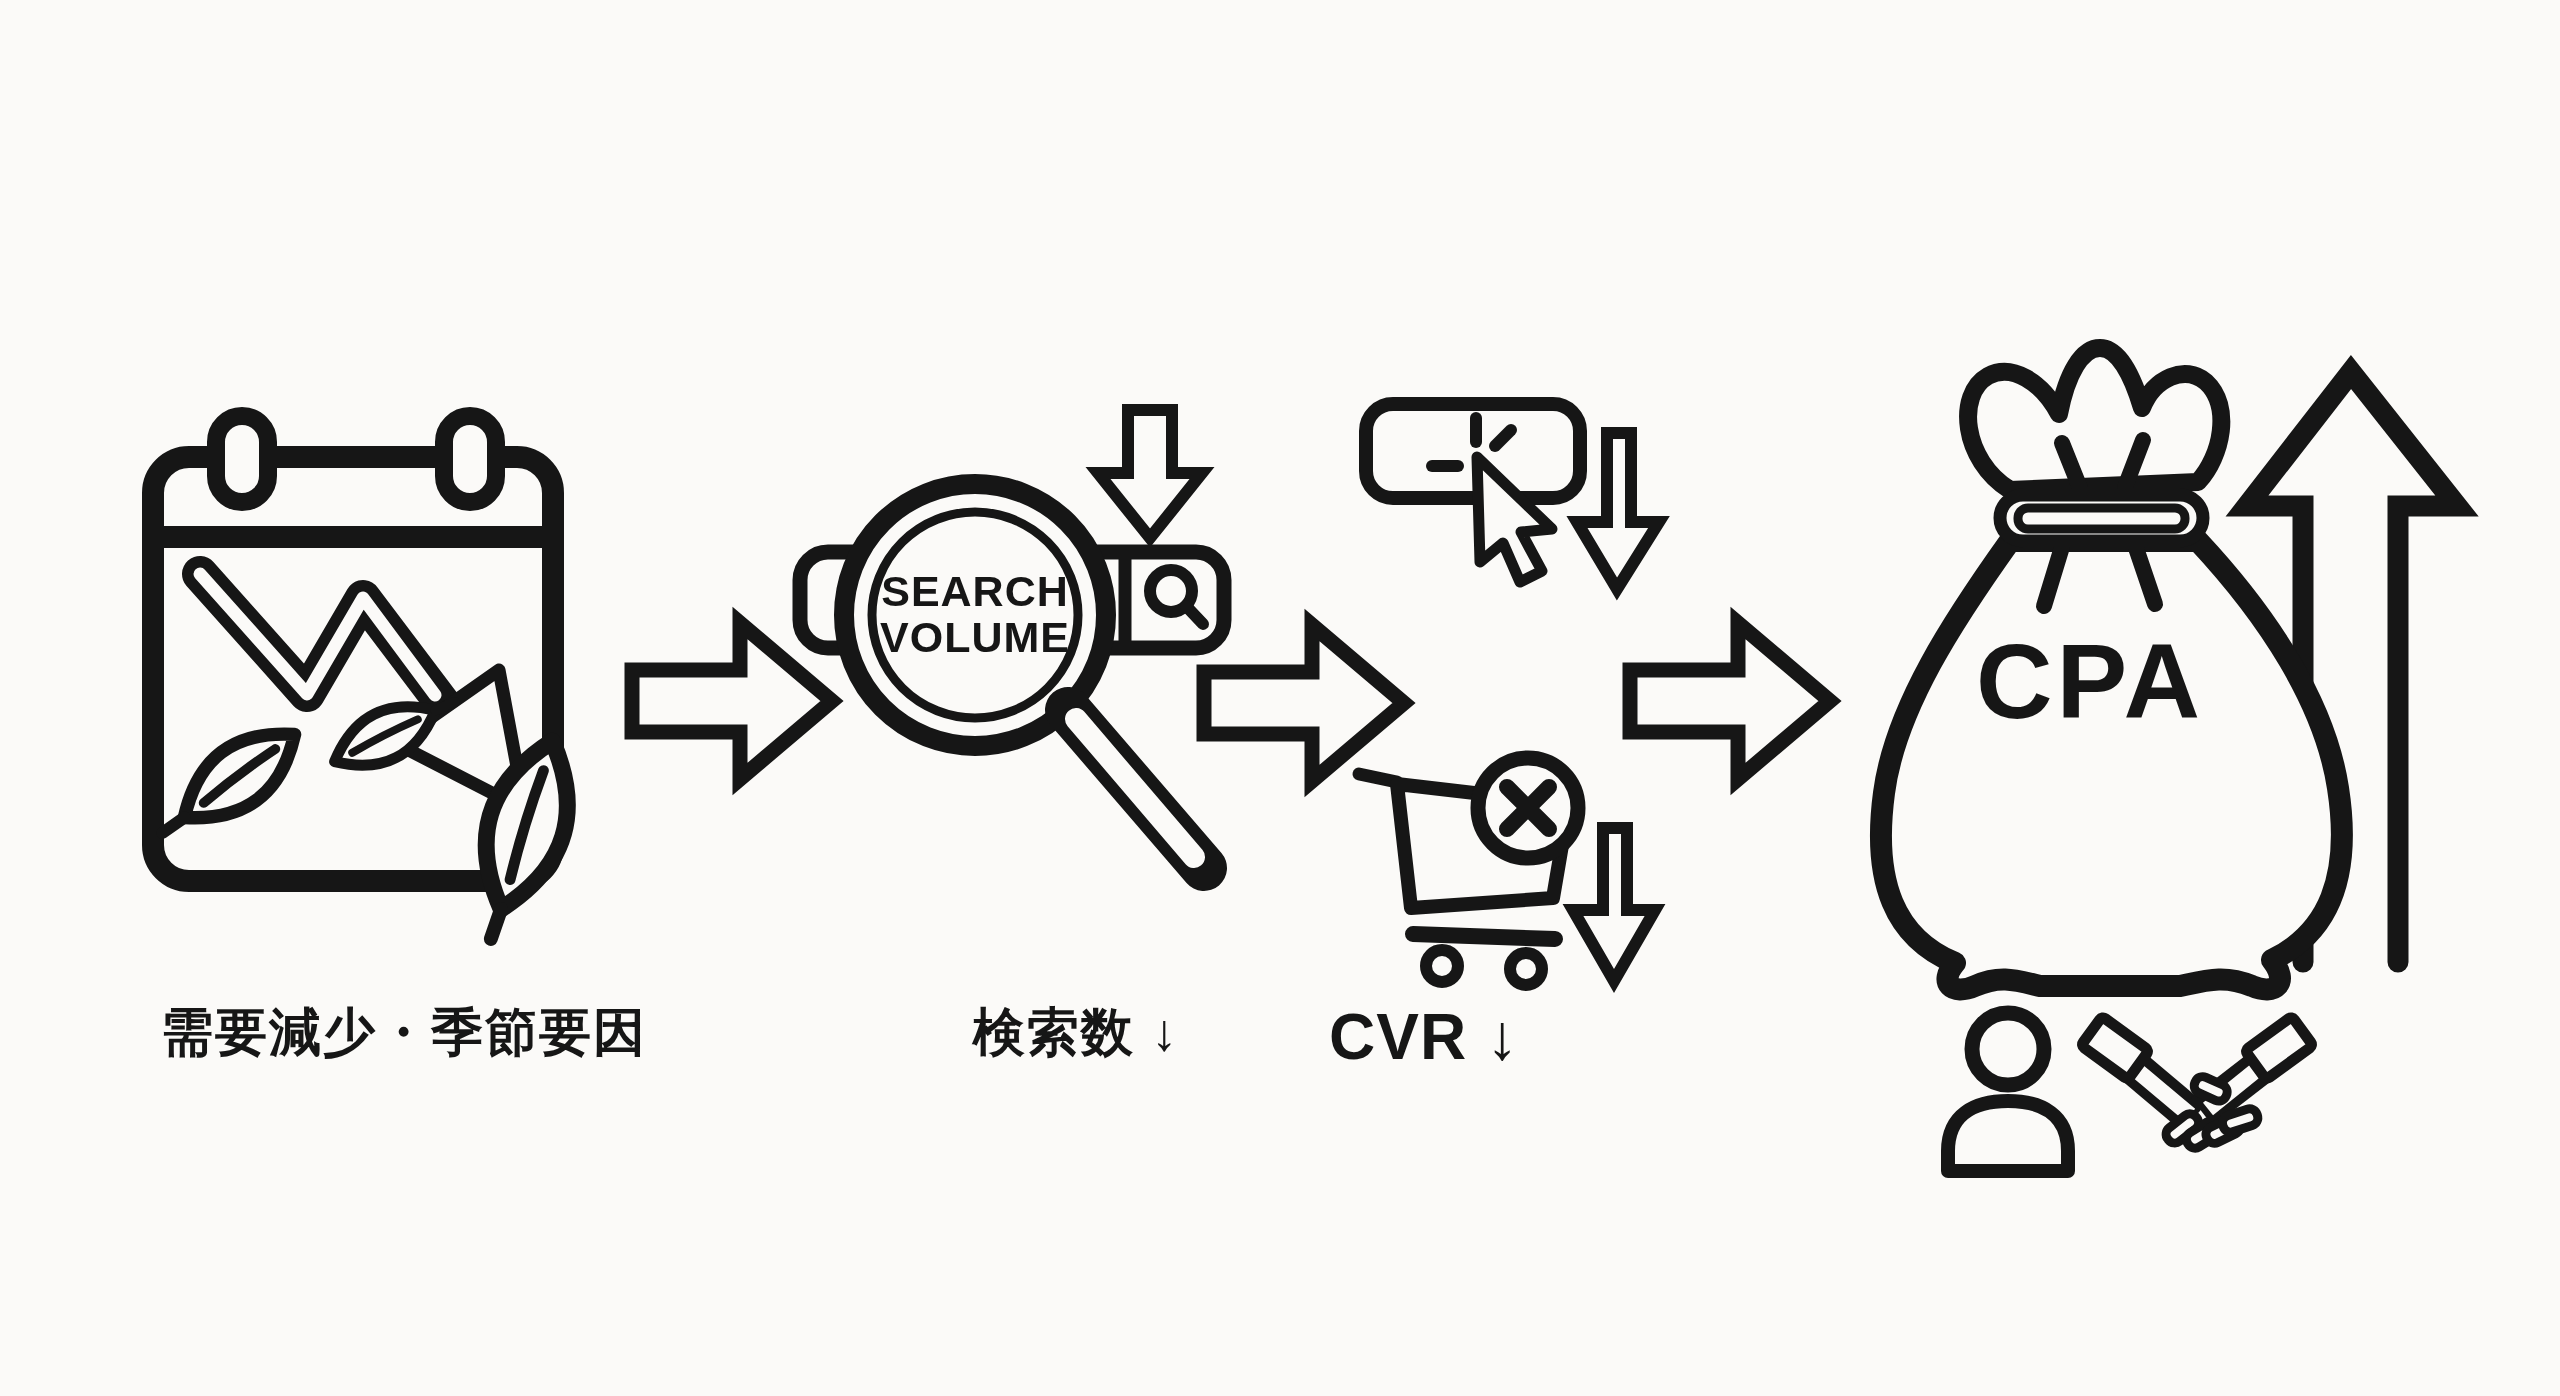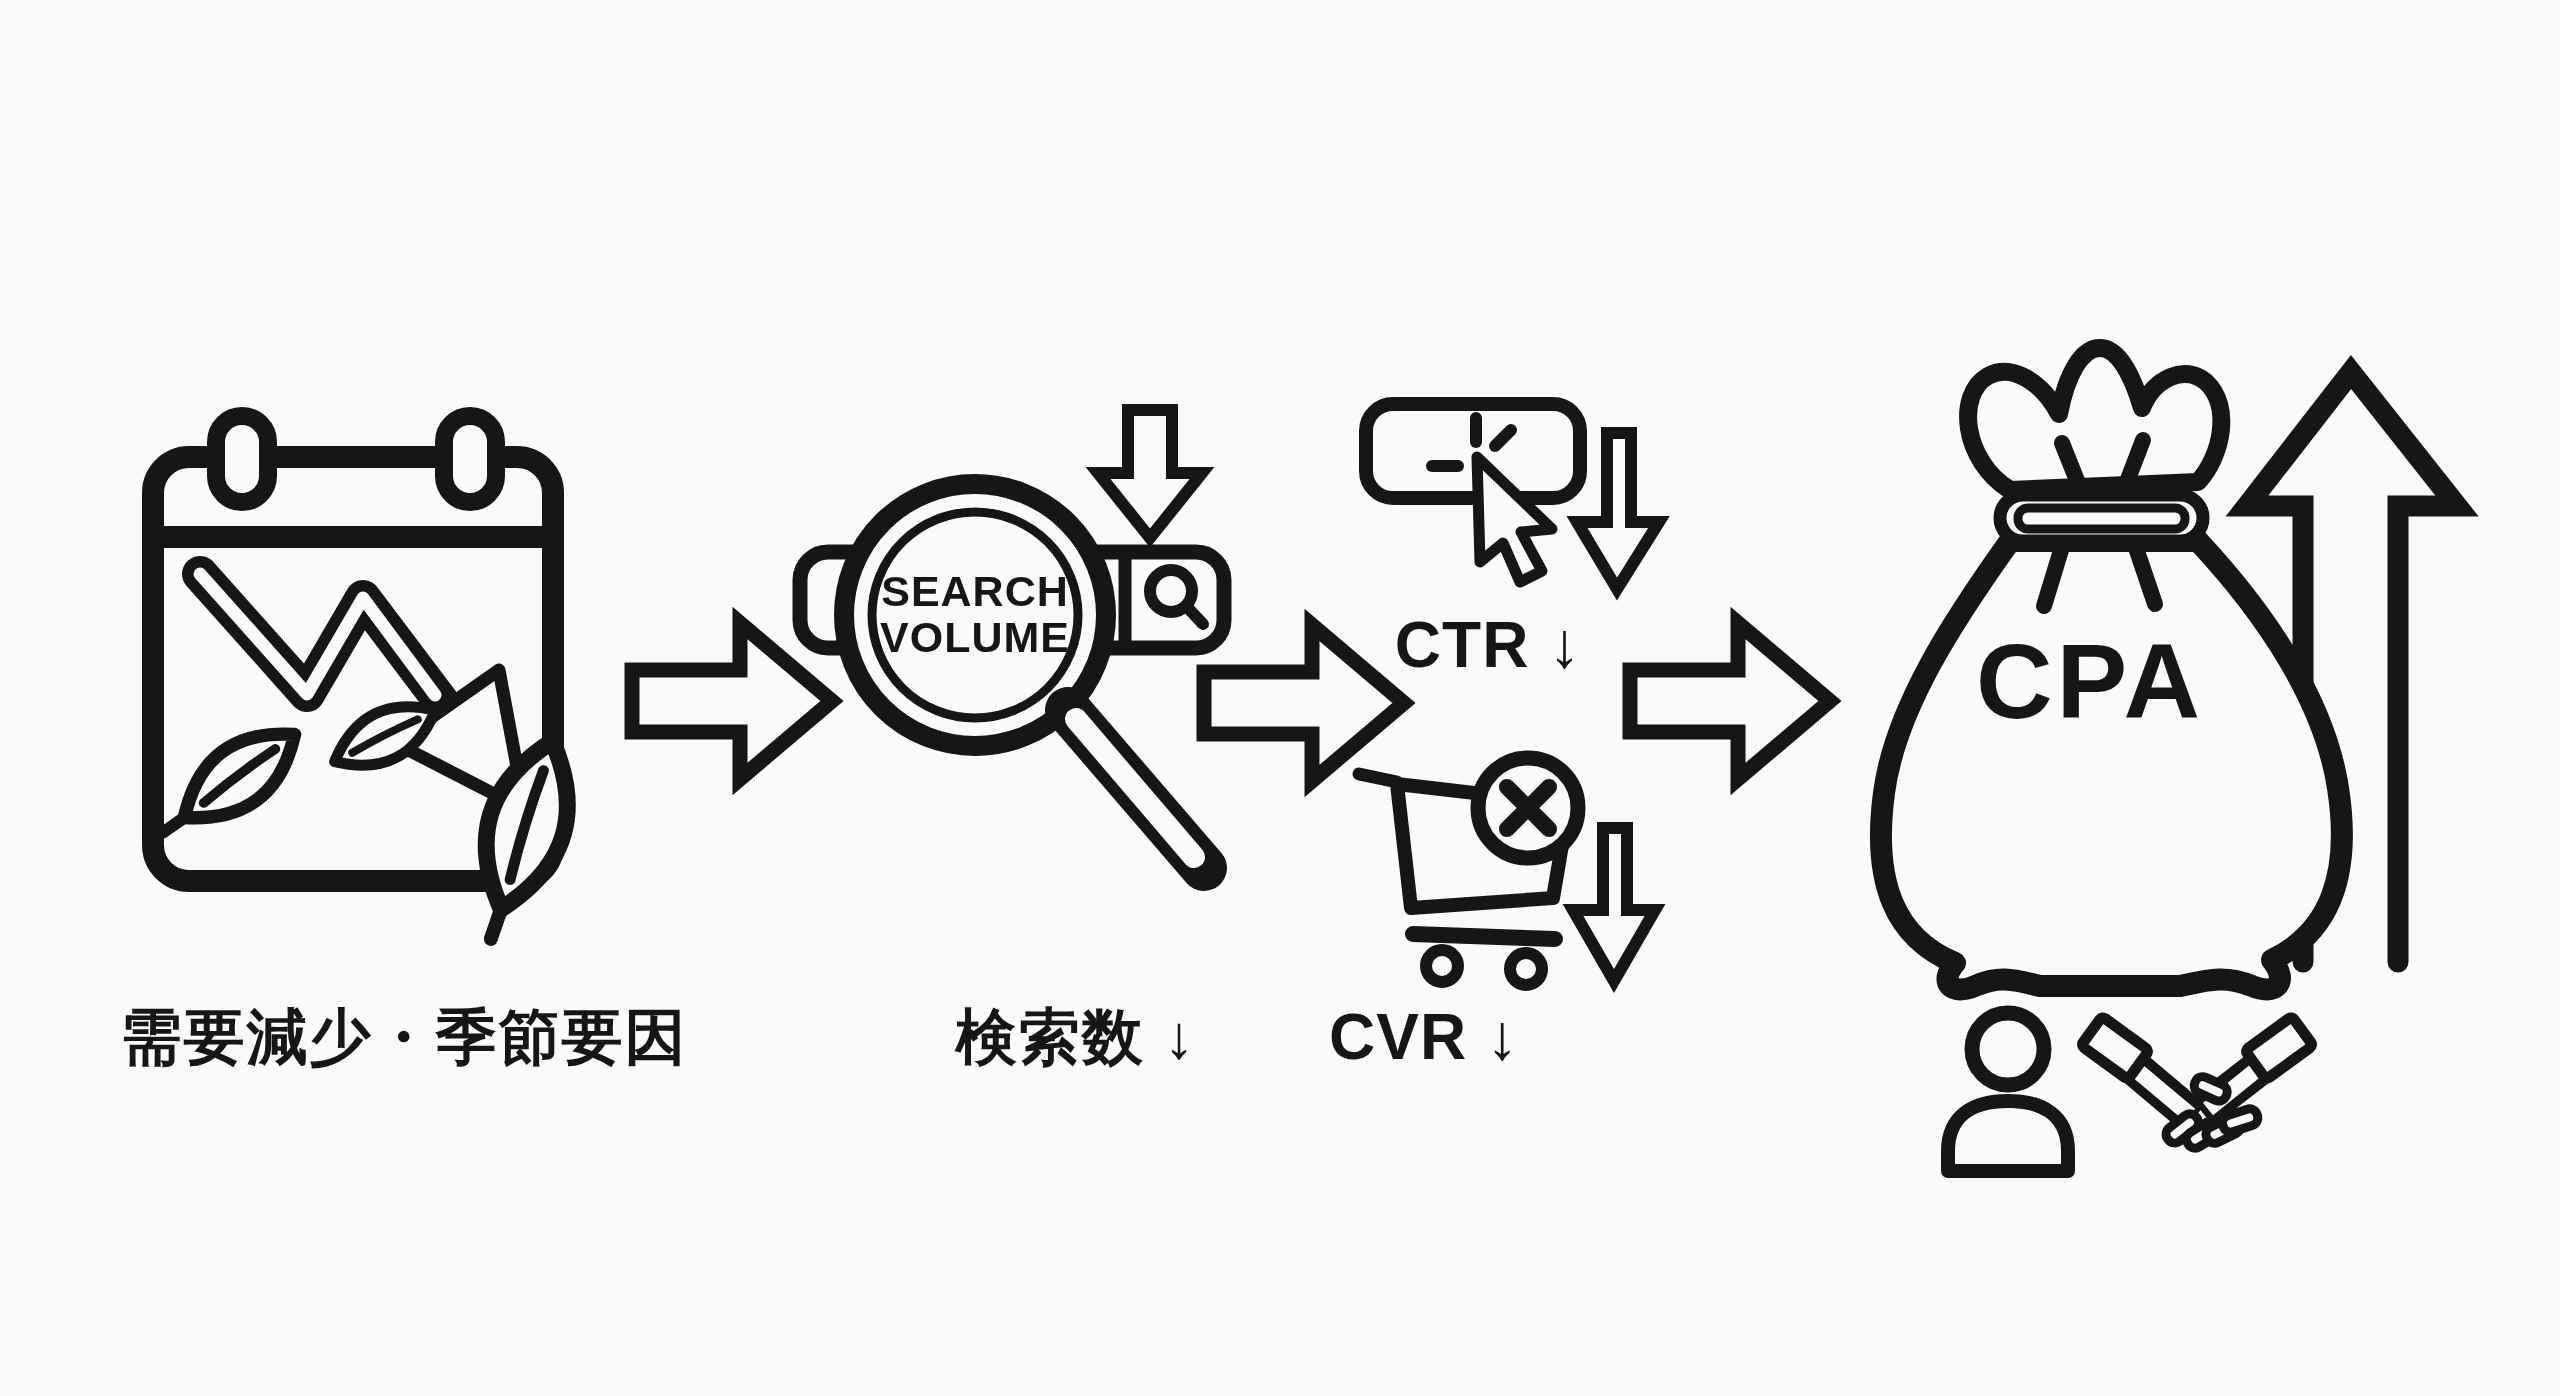--- a/index.html
+++ b/index.html
@@ -12,21 +12,21 @@
   }
   svg.stage{position:absolute;overflow:visible;}
   .ol{fill:var(--paper);stroke:var(--ink);}
   .ln{fill:none;stroke:var(--ink);}
   .pw{fill:none;stroke:var(--paper);}
   .tx{fill:var(--ink);font-weight:700;}
   .caption{
     position:absolute;font-weight:800;color:var(--ink);
     text-align:center;white-space:nowrap;line-height:1.1;
   }
-  .cap-lg{font-size:61px;letter-spacing:2px;}
+  .cap-lg{font-size:52px;letter-spacing:2px;}
   .cap-md{font-size:64px;letter-spacing:1px;}
 </style>
 </head>
 <body>
 
 <div id="canvas">
 
   <svg class="stage" style="left:95px;top:398px" width="500" height="552" viewBox="0 0 500 552">
     <rect class="ol" x="58" y="59" width="400" height="424" rx="36" stroke-width="22"></rect>
     <line class="ln" x1="58" y1="139" x2="458" y2="139" stroke-width="22"></line>
@@ -89,21 +89,20 @@
   <svg class="stage" style="left:1358px;top:392px" width="310" height="212" viewBox="0 0 310 212">
     <rect class="ln" x="8" y="12" width="214" height="94" rx="27" stroke-width="14"></rect>
     <g class="ln" stroke-width="12" stroke-linecap="round">
       <line x1="118" y1="26" x2="118" y2="50"></line>
       <line x1="137" y1="54" x2="153" y2="38"></line>
       <line x1="74" y1="74" x2="100" y2="74"></line>
     </g>
     <path class="ol" d="M119,65 L194,137 L163,140 L184,179 L162,190 L145,151 L122,170 Z" stroke-width="11" stroke-linejoin="round"></path>
     <polygon class="ol" stroke-width="12" points="249,41 273,41 273,130 301,130 259,197 219,130 249,130"></polygon>
   </svg>
-  <div class="caption cap-md" style="left:1378px;top:610px;width:220px">CTR ↓</div>
 
   <svg class="stage" style="left:1345px;top:740px" width="335" height="256" viewBox="0 0 335 256">
     <line class="ln" x1="14" y1="34" x2="52" y2="42" stroke-width="13" stroke-linecap="round"></line>
     <polygon class="ln" points="52,44 224,64 208,158 66,168" stroke-width="14" stroke-linejoin="round"></polygon>
     <line class="ln" x1="68" y1="194" x2="210" y2="199" stroke-width="16" stroke-linecap="round"></line>
     <circle class="ol" cx="97" cy="226" r="16" stroke-width="12"></circle>
     <circle class="ol" cx="181" cy="229" r="16" stroke-width="12"></circle>
     <g>
       <circle class="ol" cx="183" cy="68" r="50" stroke-width="15"></circle>
       <path class="ln" d="M162,47 L204,89 M204,47 L162,89" stroke-width="16" stroke-linecap="round"></path>

